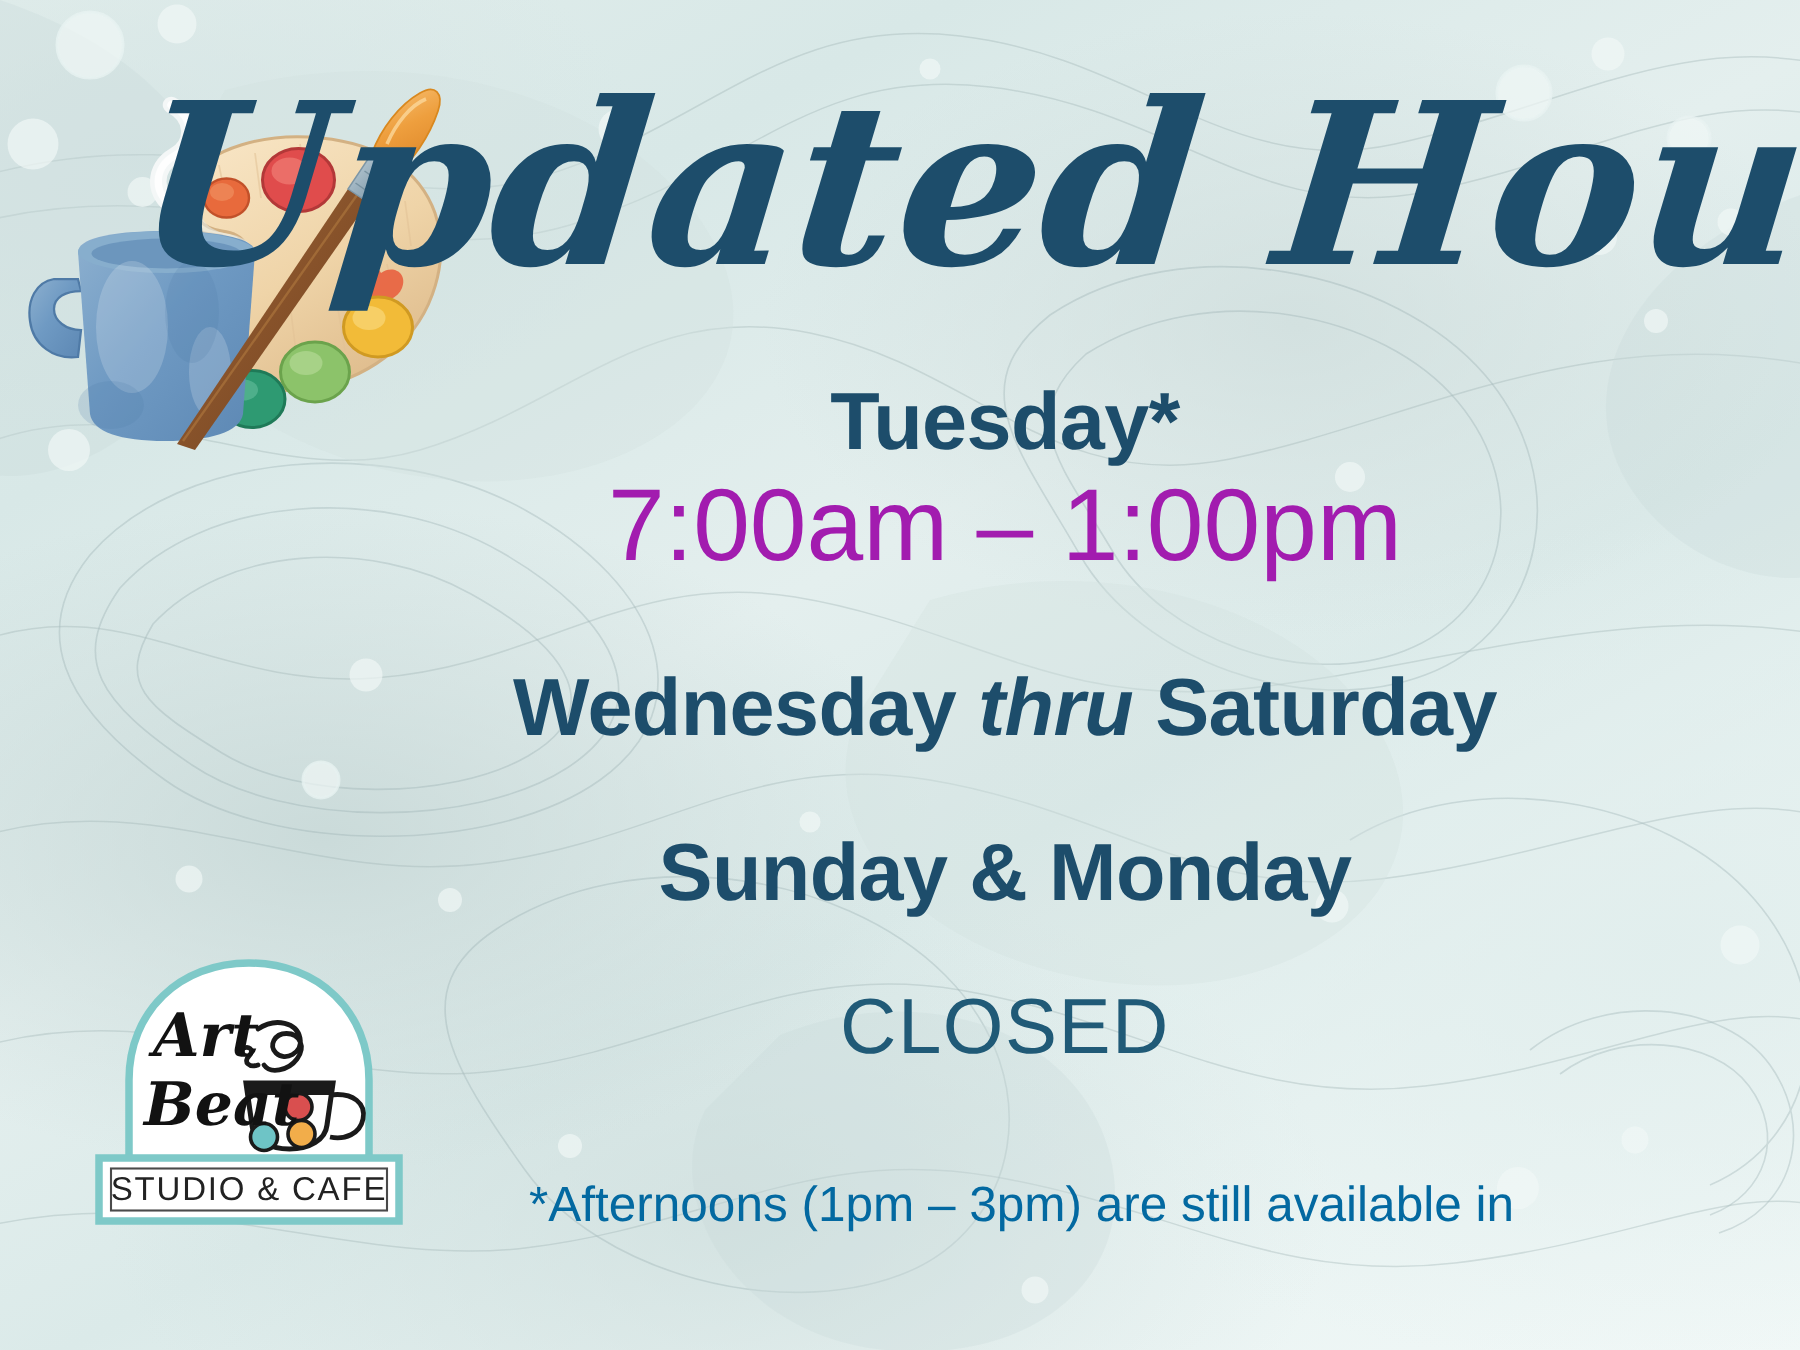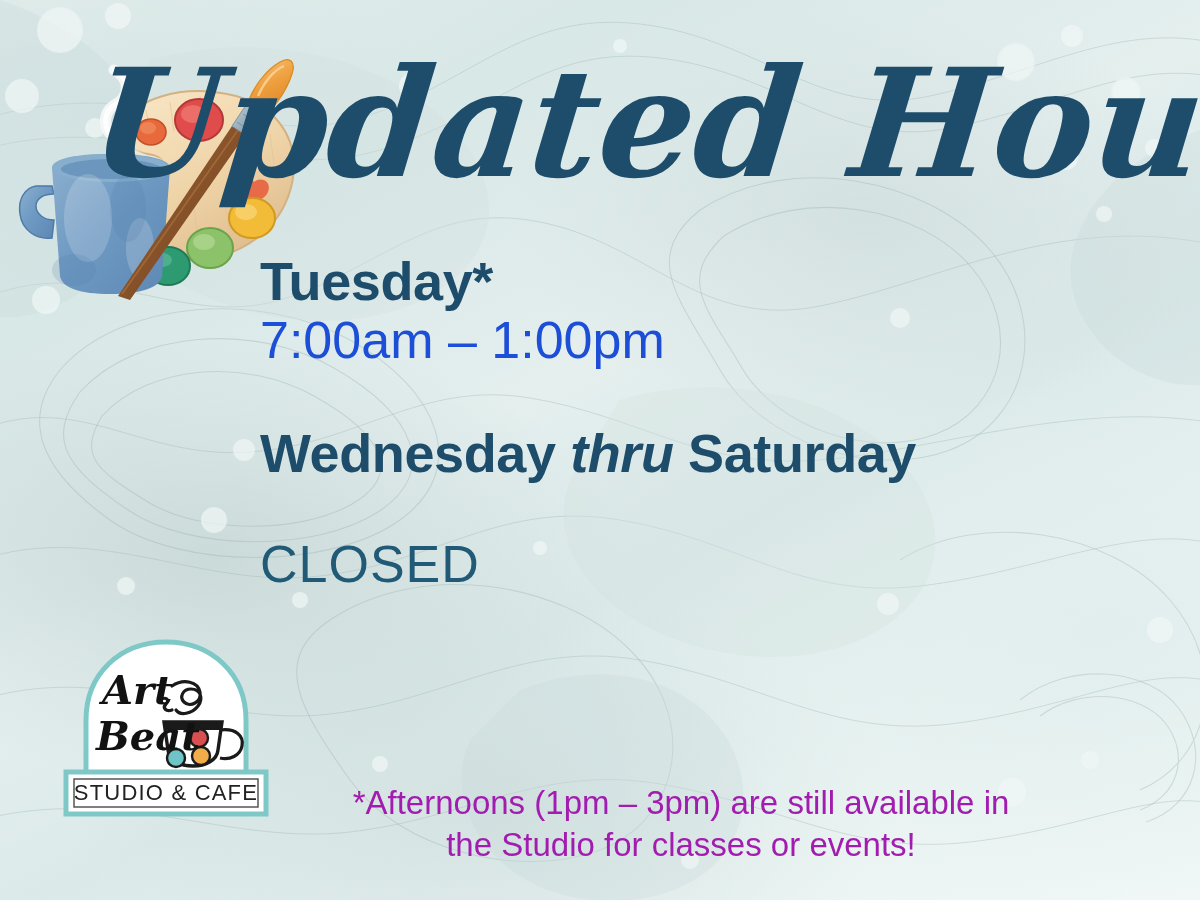--- a/index.html
+++ b/index.html
@@ -55,21 +55,21 @@
     font-weight: 700;
     fill: #1d4d6b;
   }
 
   
   .hours {
     position: absolute;
     left: 260px;
     top: 252px;
     width: 820px;
-    text-align: left;
+    text-align: center;
     color: #1d4d6b;
   }
   .hours-group { margin-bottom: 38px; }
   .hours-group:last-child { margin-bottom: 0; }
 
   .day-line {
     font-family: "Liberation Sans", sans-serif;
     font-weight: 700;
     font-size: 54px;
     line-height: 1.08;
@@ -77,24 +77,24 @@
     color: #1d4d6b;
     white-space: nowrap;
   }
   .day-line .thru {
     font-style: italic;
     font-weight: 700;
   }
   .time-line {
     font-family: "Liberation Sans", sans-serif;
     font-weight: 400;
-    font-size: 52px;
+    font-size: 68px;
     line-height: 1.18;
     letter-spacing: 0px;
-    color: #1d4ed8;
+    color: #a21caf;
     white-space: nowrap;
   }
   .closed-line {
     font-family: "Liberation Sans", sans-serif;
     font-weight: 400;
     font-size: 52px;
     line-height: 1.18;
     letter-spacing: 1px;
     color: #205a77;
     margin-top: 44px;
@@ -109,21 +109,21 @@
   .footnote {
     position: absolute;
     left: 286px;
     top: 782px;
     width: 790px;
     text-align: center;
     font-family: "Liberation Sans", sans-serif;
     font-weight: 400;
     font-size: 33px;
     line-height: 1.28;
-    color: #a21caf;
+    color: #0369a1;
   }
 
   
   .art-illustration {
     position: absolute;
     left: 18px;
     top: 48px;
     width: 300px;
     height: 252px;
   }
@@ -333,28 +333,28 @@
     <div class="hours-group" id="group-tue">
       <div class="day-line">Tuesday*</div>
       <div class="time-line">7:00am – 1:00pm</div>
     </div>
 
     <div class="hours-group" id="group-wed">
       <div class="day-line"><span>Wednesday</span><span> </span><span class="thru">thru</span><span> </span><span>Saturday</span></div>
     </div>
 
     <div class="hours-group" id="group-sun">
+      <div class="day-line">Sunday &amp; Monday</div>
       <div class="closed-line">CLOSED</div>
     </div>
 
   </div>
 
   <div class="footnote">
     <div>*Afternoons (1pm – 3pm) are still available in</div>
-    <div>the Studio for classes or events!</div>
   </div>
 
   <div class="logo">
     <svg viewBox="0 0 212 182" xmlns="http://www.w3.org/2000/svg">
 
       <path d="M106,4 C152,4 186,36 186,82 L186,140 L26,140 L26,82 C26,36 60,4 106,4 Z" fill="#ffffff" stroke="#7ec9c8" stroke-width="5"></path>
       <path d="M106,12 C148,12 179,41 179,83 L179,140 L33,140 L33,83 C33,41 64,12 106,12 Z" fill="#ffffff"></path>
 
       <g fill="none" stroke="#1a1a1a" stroke-width="3.2" stroke-linecap="round">
         <path d="M112,48 C124,40 138,44 140,54 C142,64 130,70 124,64 C119,59 123,51 131,51 C140,51 144,60 138,68 C132,76 120,78 116,72"></path>

